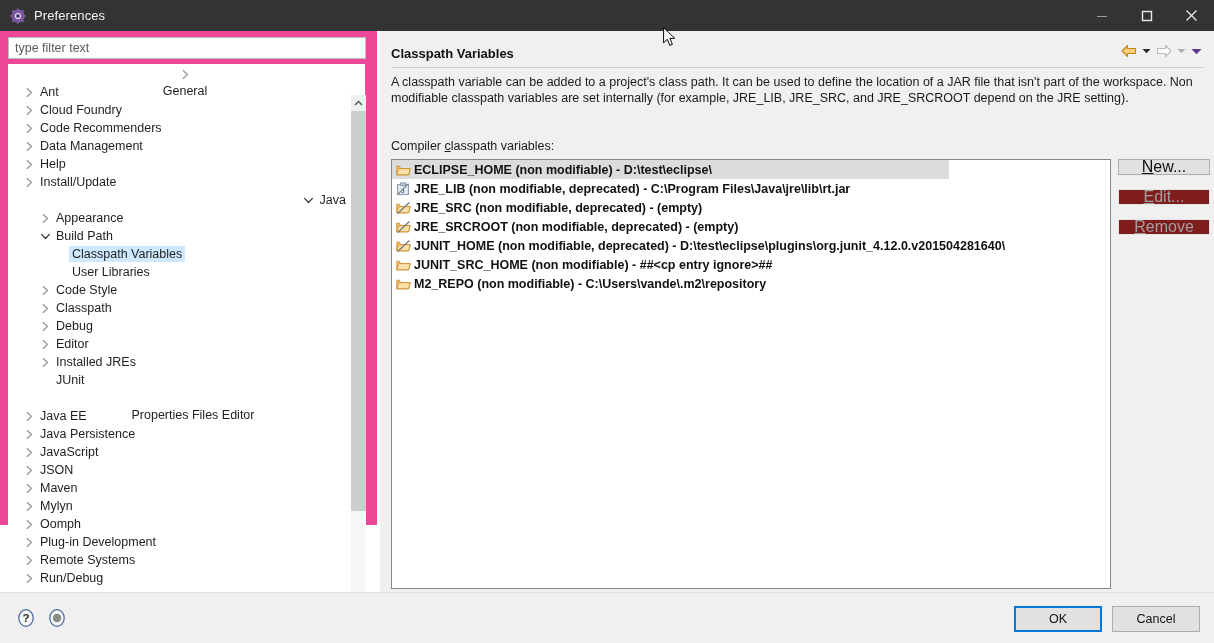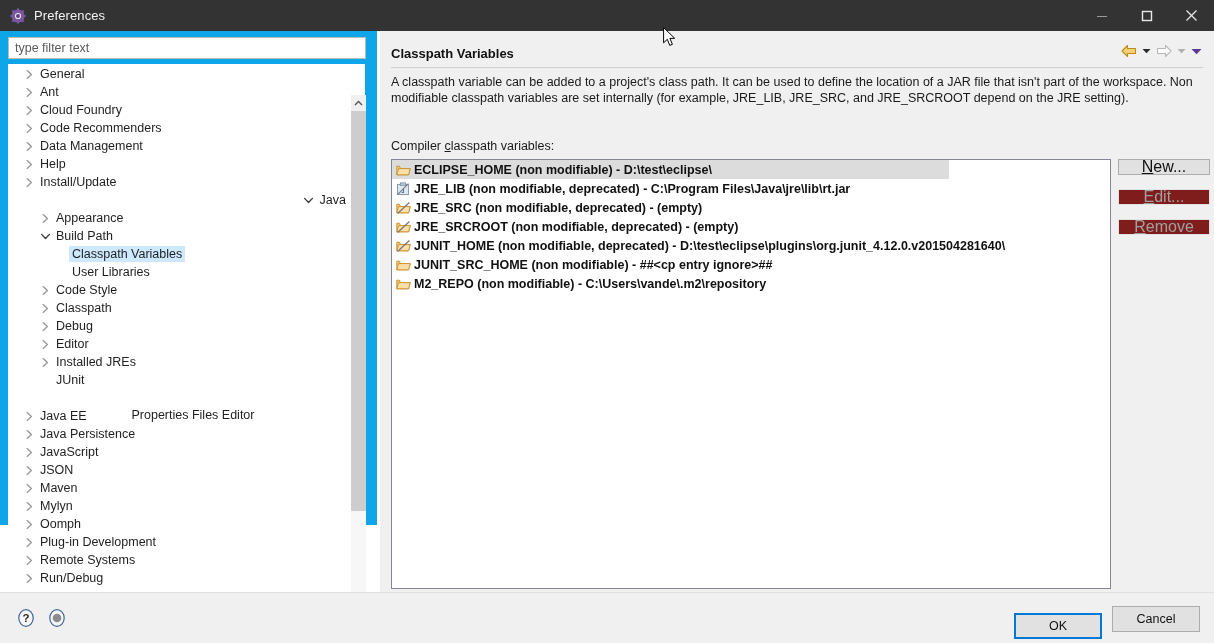--- a/index.html
+++ b/index.html
@@ -55,21 +55,21 @@
     width: 1214px;
     height: 561px;
     background: #ffffff;
   }
 
   
   #leftpane {
     position: absolute;
     left: 0; top: 0;
     width: 378px; height: 494px;
-    background: #0ea5e9;
+    background: #ec4899;
   }
   #filter-input {
     position: absolute;
     left: 8px; top: 6px;
     width: 344px; height: 20px;
     border: 1px solid #bcbcbc;
     background: #ffffff;
     font-family: "Liberation Sans", sans-serif;
     font-size: 12.5px;
     color: #333;
@@ -294,21 +294,20 @@
     font-family: "Liberation Sans", sans-serif;
     font-size: 12.5px;
     color: #111111;
     display: flex; align-items: center; justify-content: center;
     box-sizing: border-box;
     background: #e1e1e1;
     border: 1px solid #adadad;
   }
   .dlgbtn.default {
     border: 2px solid #0078d7;
-    margin-top: 7px;
   }
 
   
   #cursor {
     position: absolute;
     left: 663px; top: 27px;
     width: 14px; height: 20px;
     pointer-events: none;
   }
 </style>
@@ -355,21 +354,21 @@
   </div>
 </div>
 
 <div id="content">
 
   <div id="leftpane">
     <input id="filter-input" type="text" placeholder="type filter text" style="">
 
     <div id="tree-scroll-area">
       <div id="tree">
-          <div class="tree-item" style="padding-left: 12px;">
+          <div class="tree-item" style="padding-left: 12px; flex-direction: column;">
             <span class="twisty">
               <svg width="9" height="11" viewBox="0 0 9 11">
                 <polyline points="2.2,1.6 6.4,5.5 2.2,9.4" fill="none" stroke="#9a9a9a" stroke-width="1.35" stroke-linecap="round" stroke-linejoin="round"></polyline>
               </svg>
             </span>
             <span class="tlabel">General</span>
           </div>
           <div class="tree-item" style="padding-left: 12px;">
             <span class="twisty">
               <svg width="9" height="11" viewBox="0 0 9 11">

